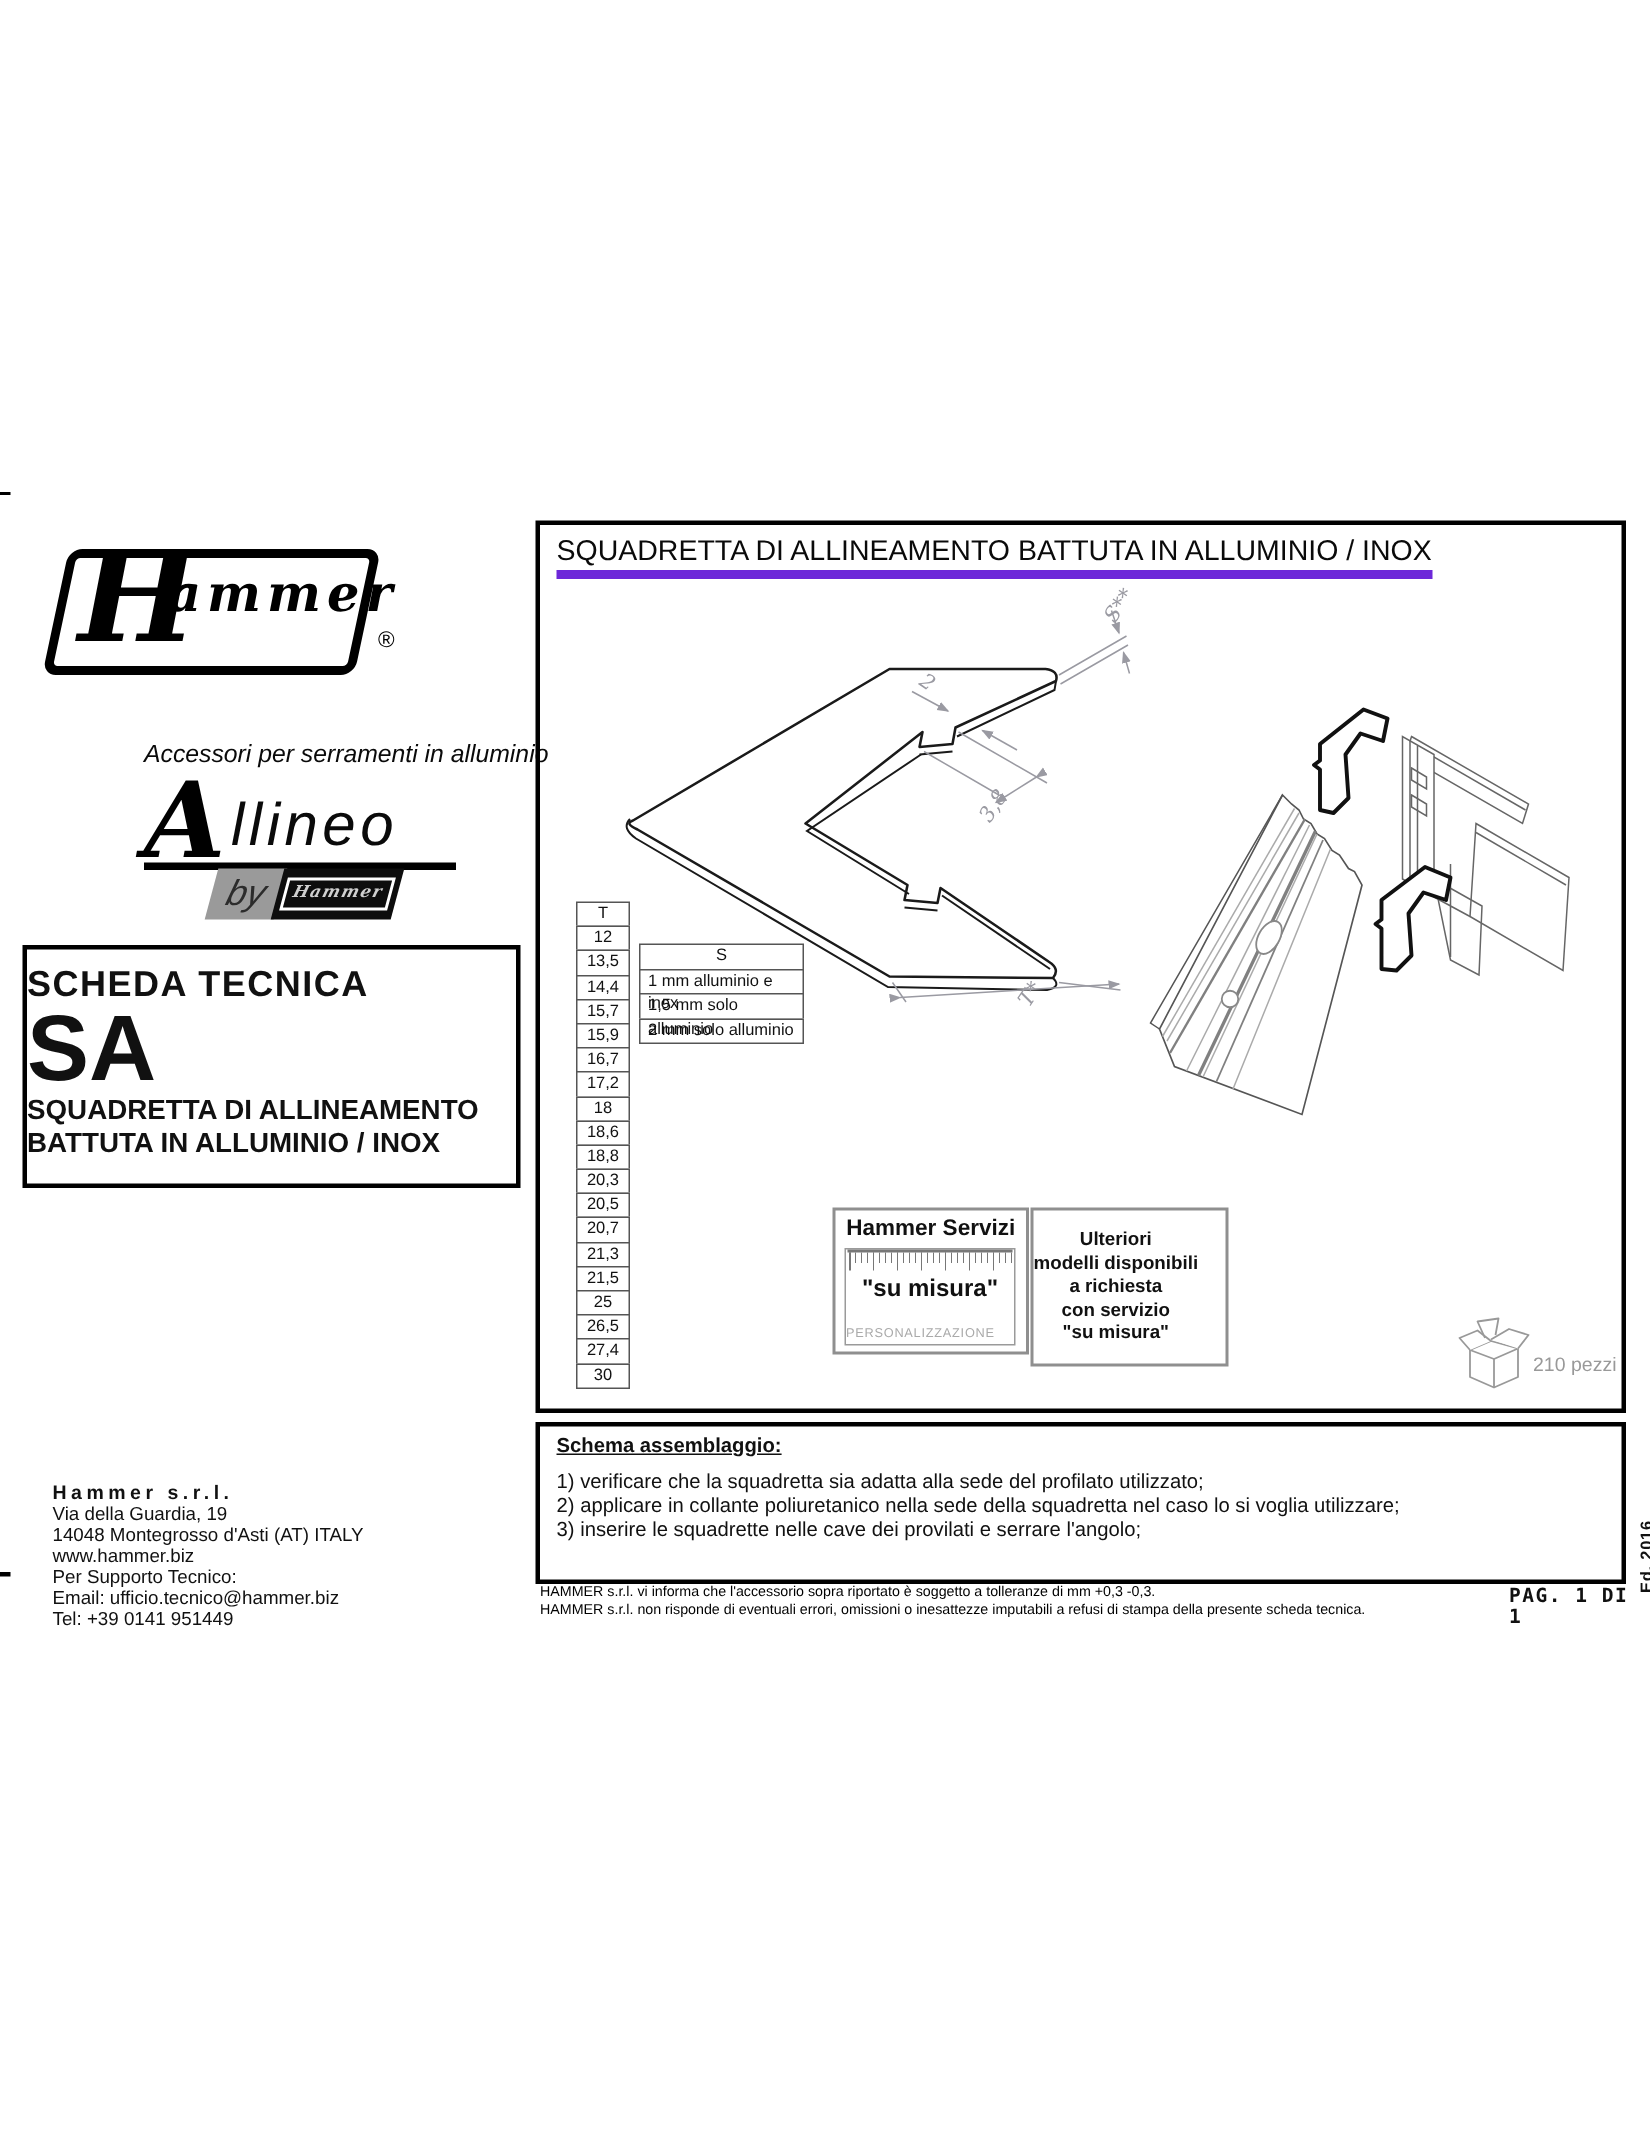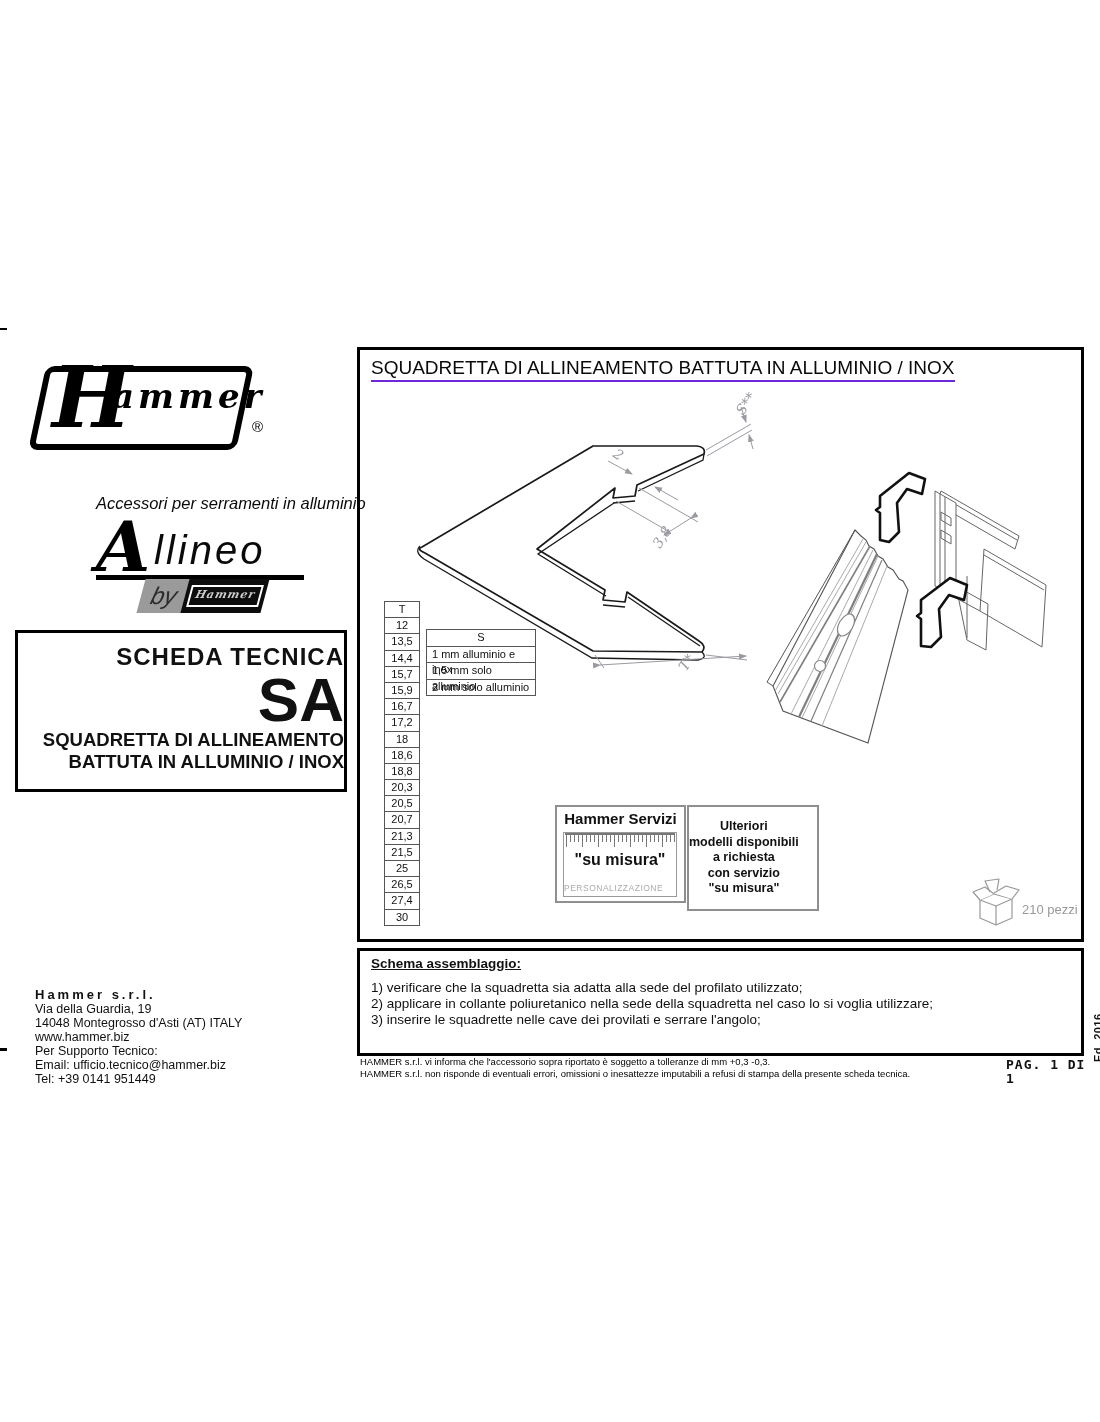--- a/index.html
+++ b/index.html
@@ -26,32 +26,32 @@
     transform:skewX(-15deg);display:flex;align-items:center;justify-content:center;}
   .by-text{font-style:italic;font-size:24px;color:#2c2c2c;}
   .brand-plate{left:185px;top:579px;width:80px;height:34px;background:#0d0d0d;
     transform:skewX(-15deg);display:flex;align-items:center;justify-content:center;}
   .mini-hammer{border:2px solid #fff;padding:0 4px;height:18px;line-height:16px;
     font-family:"DejaVu Serif",serif;font-weight:bold;font-style:italic;font-size:11px;
     color:#cfcfcf;letter-spacing:1px;}
 
   
   .scheda-card{left:15px;top:630px;width:326px;height:146px;border:3px solid #000;
-    text-align:right;padding-top:10px;}
+    text-align:left;padding-top:10px;}
   .scheda-h{font-size:24px;font-weight:bold;letter-spacing:1px;}
   .scheda-code{font-size:62px;font-weight:bold;line-height:58px;}
   .scheda-sub{font-size:18.5px;font-weight:bold;line-height:22px;}
 
   
   .addr{left:35px;top:988px;font-size:12.5px;line-height:14px;}
   .addr-company{font-weight:bold;letter-spacing:3px;font-size:13px;}
 
   
   .main-panel{left:357px;top:347px;width:721px;height:589px;border:3px solid #000;}
-  .panel-title{left:11px;top:7px;font-size:19px;color:#0a0a0a;border-bottom:2px solid #6d28d9;
+  .panel-title{left:11px;top:7px;font-size:19px;color:#0a0a0a;border-bottom:6px solid #6d28d9;
     padding-bottom:1px;letter-spacing:0px;}
 
   .t-table{left:24px;top:252px;width:36px;}
   .tcell{height:15.2px;line-height:15.2px;border:1px solid #555;margin-top:-1px;
     background:#fff;font-size:11px;text-align:center;}
   .s-table{left:66px;top:280px;width:110px;}
   .scell{height:15.5px;line-height:15.5px;border:1px solid #555;margin-top:-1px;
     background:#fff;font-size:11px;padding-left:5px;}
   .scell.head{text-align:center;padding-left:0;}
 

